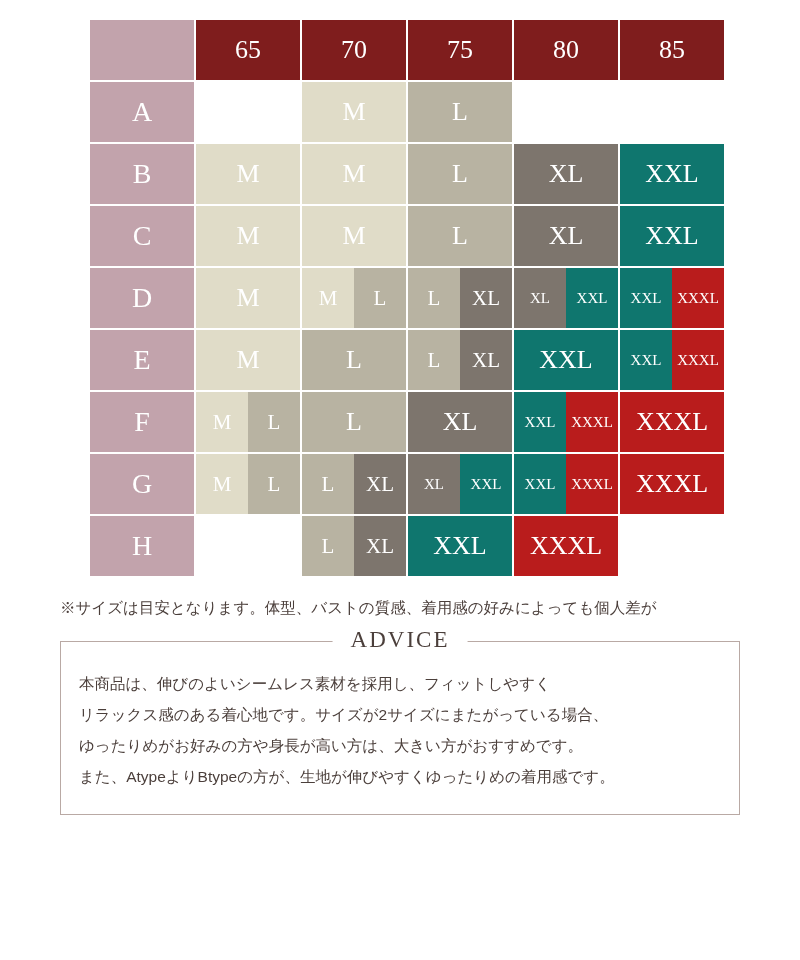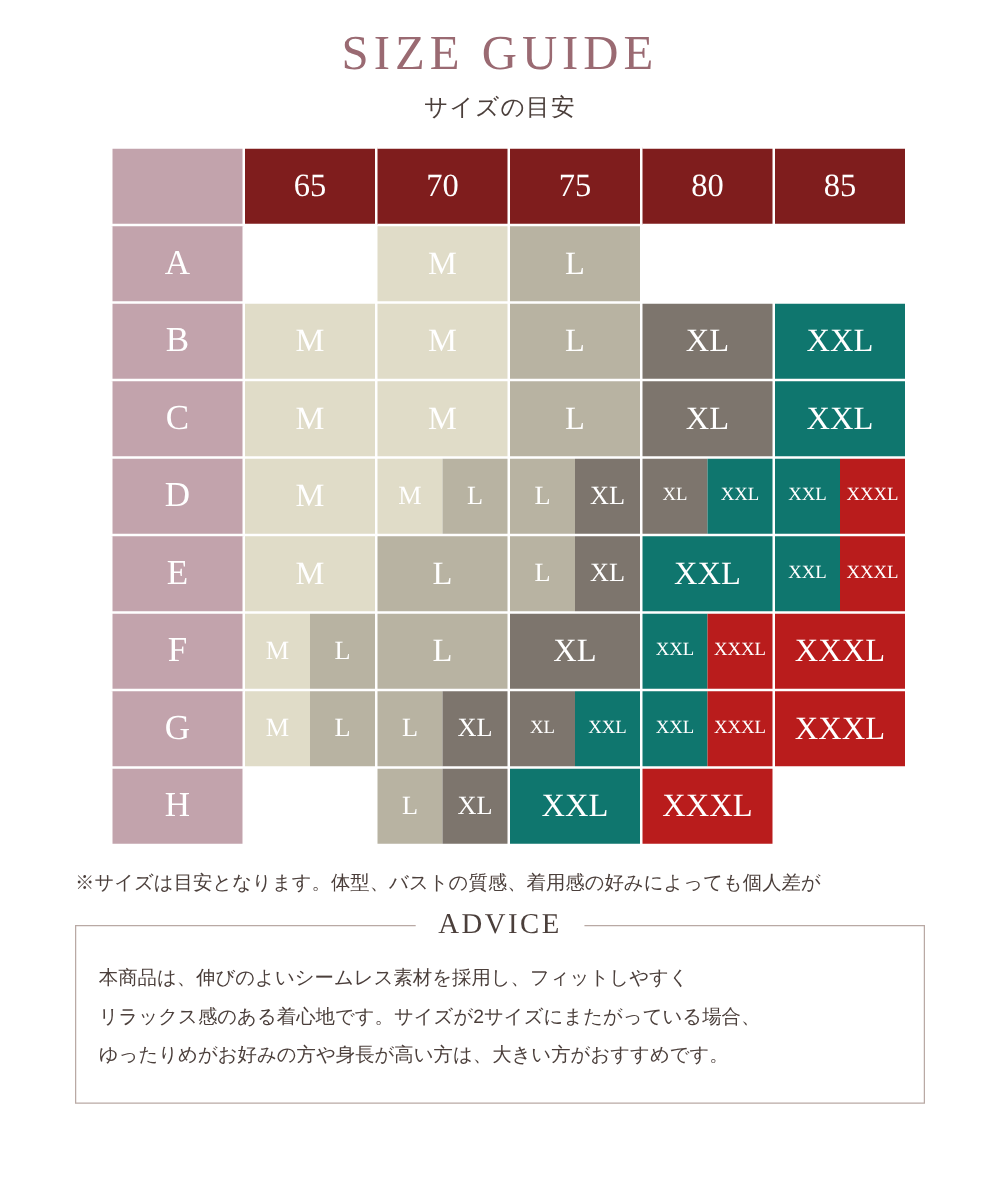--- a/index.html
+++ b/index.html
@@ -156,24 +156,20 @@
     line-height: 2.0;
     color: #4b3f3b;
   }
   .advice-body div { white-space: nowrap; }
 </style>
 </head>
 <body>
 
 <div class="page">
 
-  <div class="title-block">
-    <div class="main-title">SIZE GUIDE</div>
-    <div class="sub-title">サイズの目安</div>
-  </div>
 
   <div class="table-wrap">
     <table class="size-table">
       <thead>
         <tr>
           <th class="corner"></th>
           <th class="col-head">65</th>
           <th class="col-head">70</th>
           <th class="col-head">75</th>
           <th class="col-head">80</th>
@@ -361,16 +357,17 @@
   <div class="note">
     <div>※サイズは目安となります。体型、バストの質感、着用感の好みによっても個人差が</div>
   </div>
 
   <div class="advice-box">
     <div class="advice-title">ADVICE</div>
     <div class="advice-body">
       <div>本商品は、伸びのよいシームレス素材を採用し、フィットしやすく</div>
       <div>リラックス感のある着心地です。サイズが2サイズにまたがっている場合、</div>
       <div>ゆったりめがお好みの方や身長が高い方は、大きい方がおすすめです。</div>
+      <div>また、AtypeよりBtypeの方が、生地が伸びやすくゆったりめの着用感です。</div>
     </div>
   </div>
 
 </div>
 
 </body></html>

